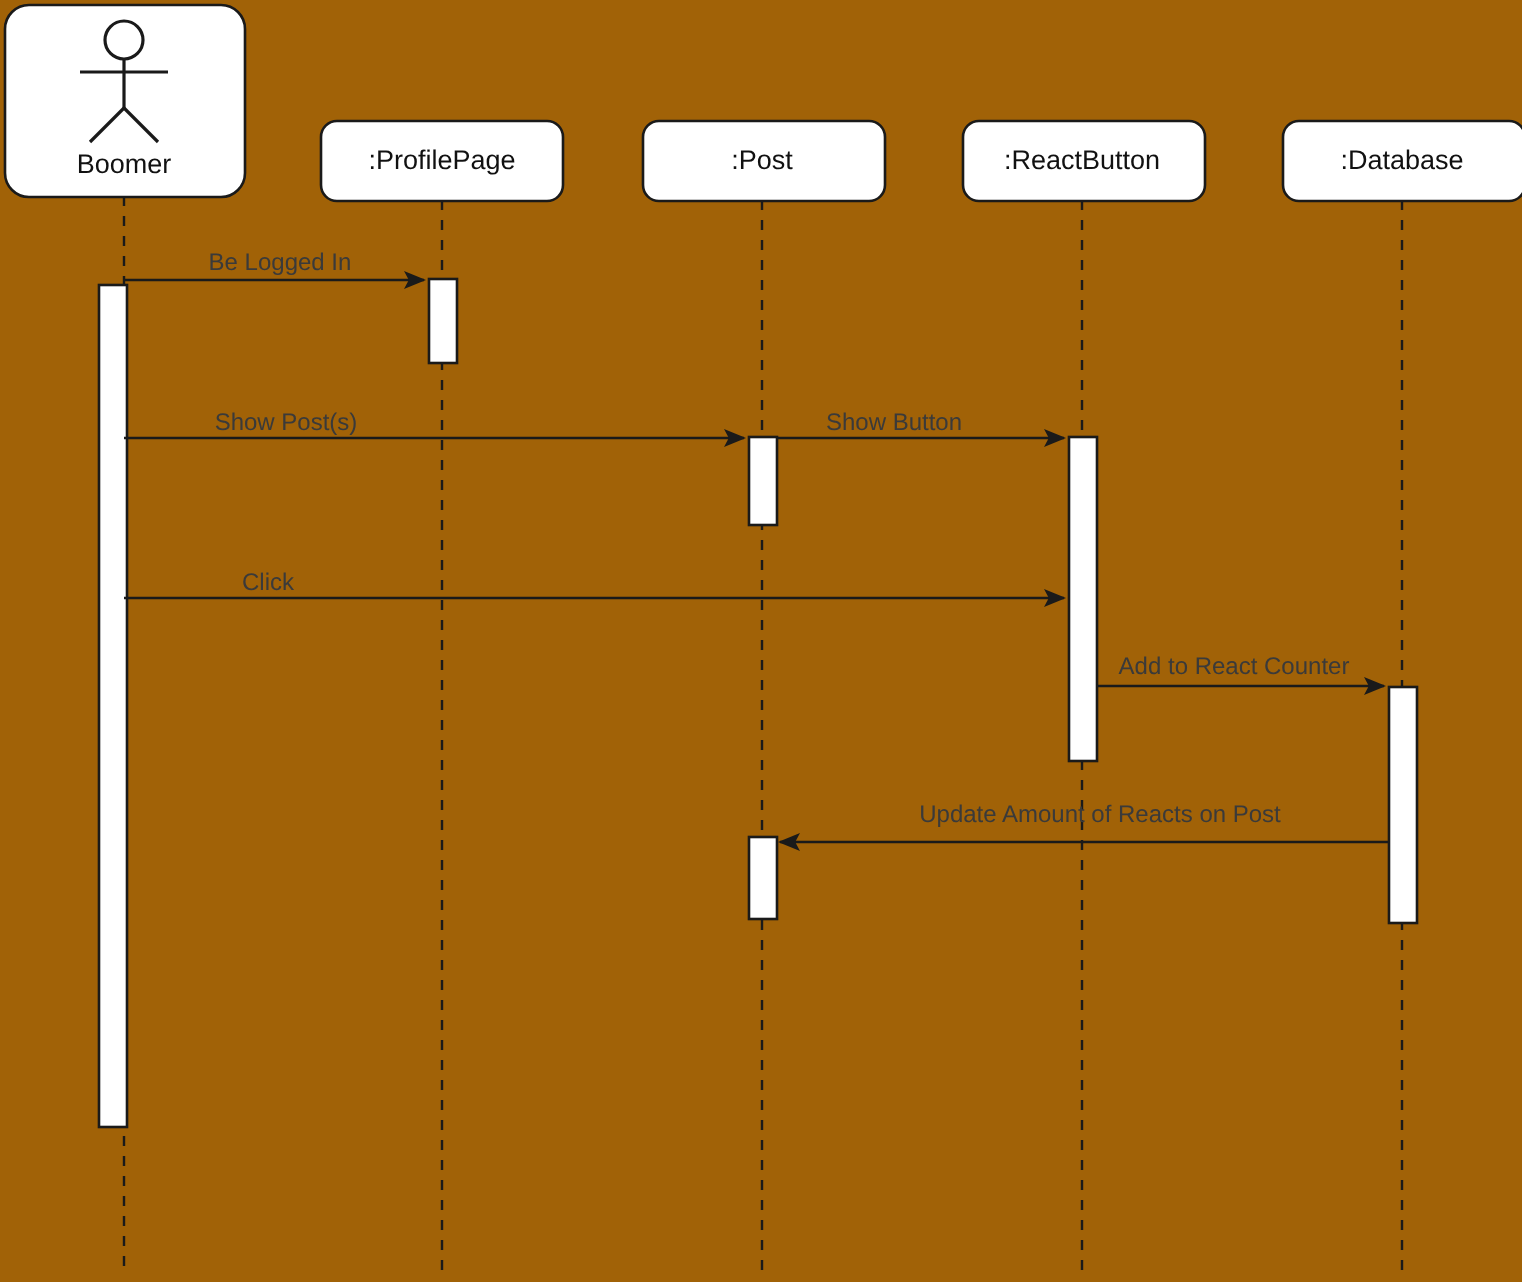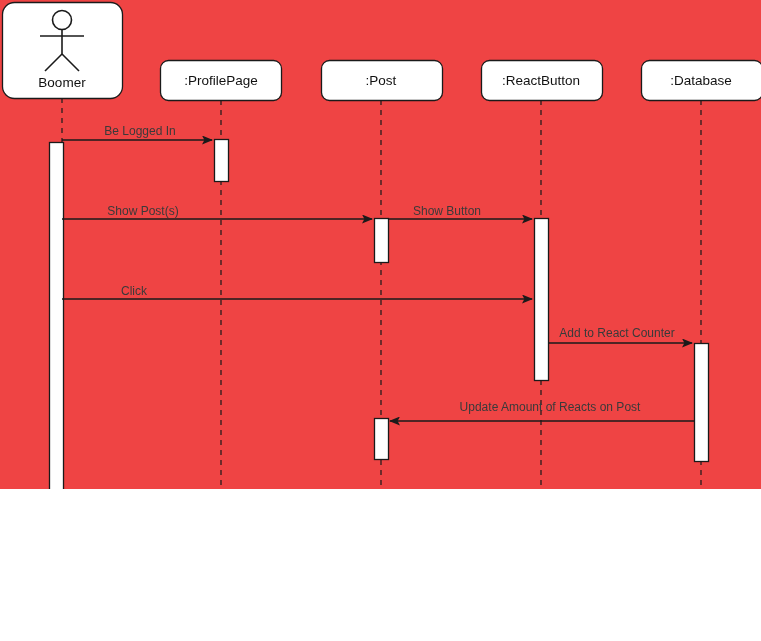--- a/index.html
+++ b/index.html
@@ -7,22 +7,22 @@
     padding: 0;
     background: #ffffff;
   }
   body {
     font-family: "Liberation Sans", sans-serif;
     -webkit-font-smoothing: antialiased;
   }
   #diagram-canvas {
     position: relative;
     width: 761px;
-    height: 489px;
-    background: #ef4444;
+    height: 641px;
+    background: #a16207;
     overflow: hidden;
   }
   #diagram-svg {
     position: absolute;
     top: 0;
     left: 0;
     width: 761px;
     height: 641px;
   }
   .lifeline-dash {

